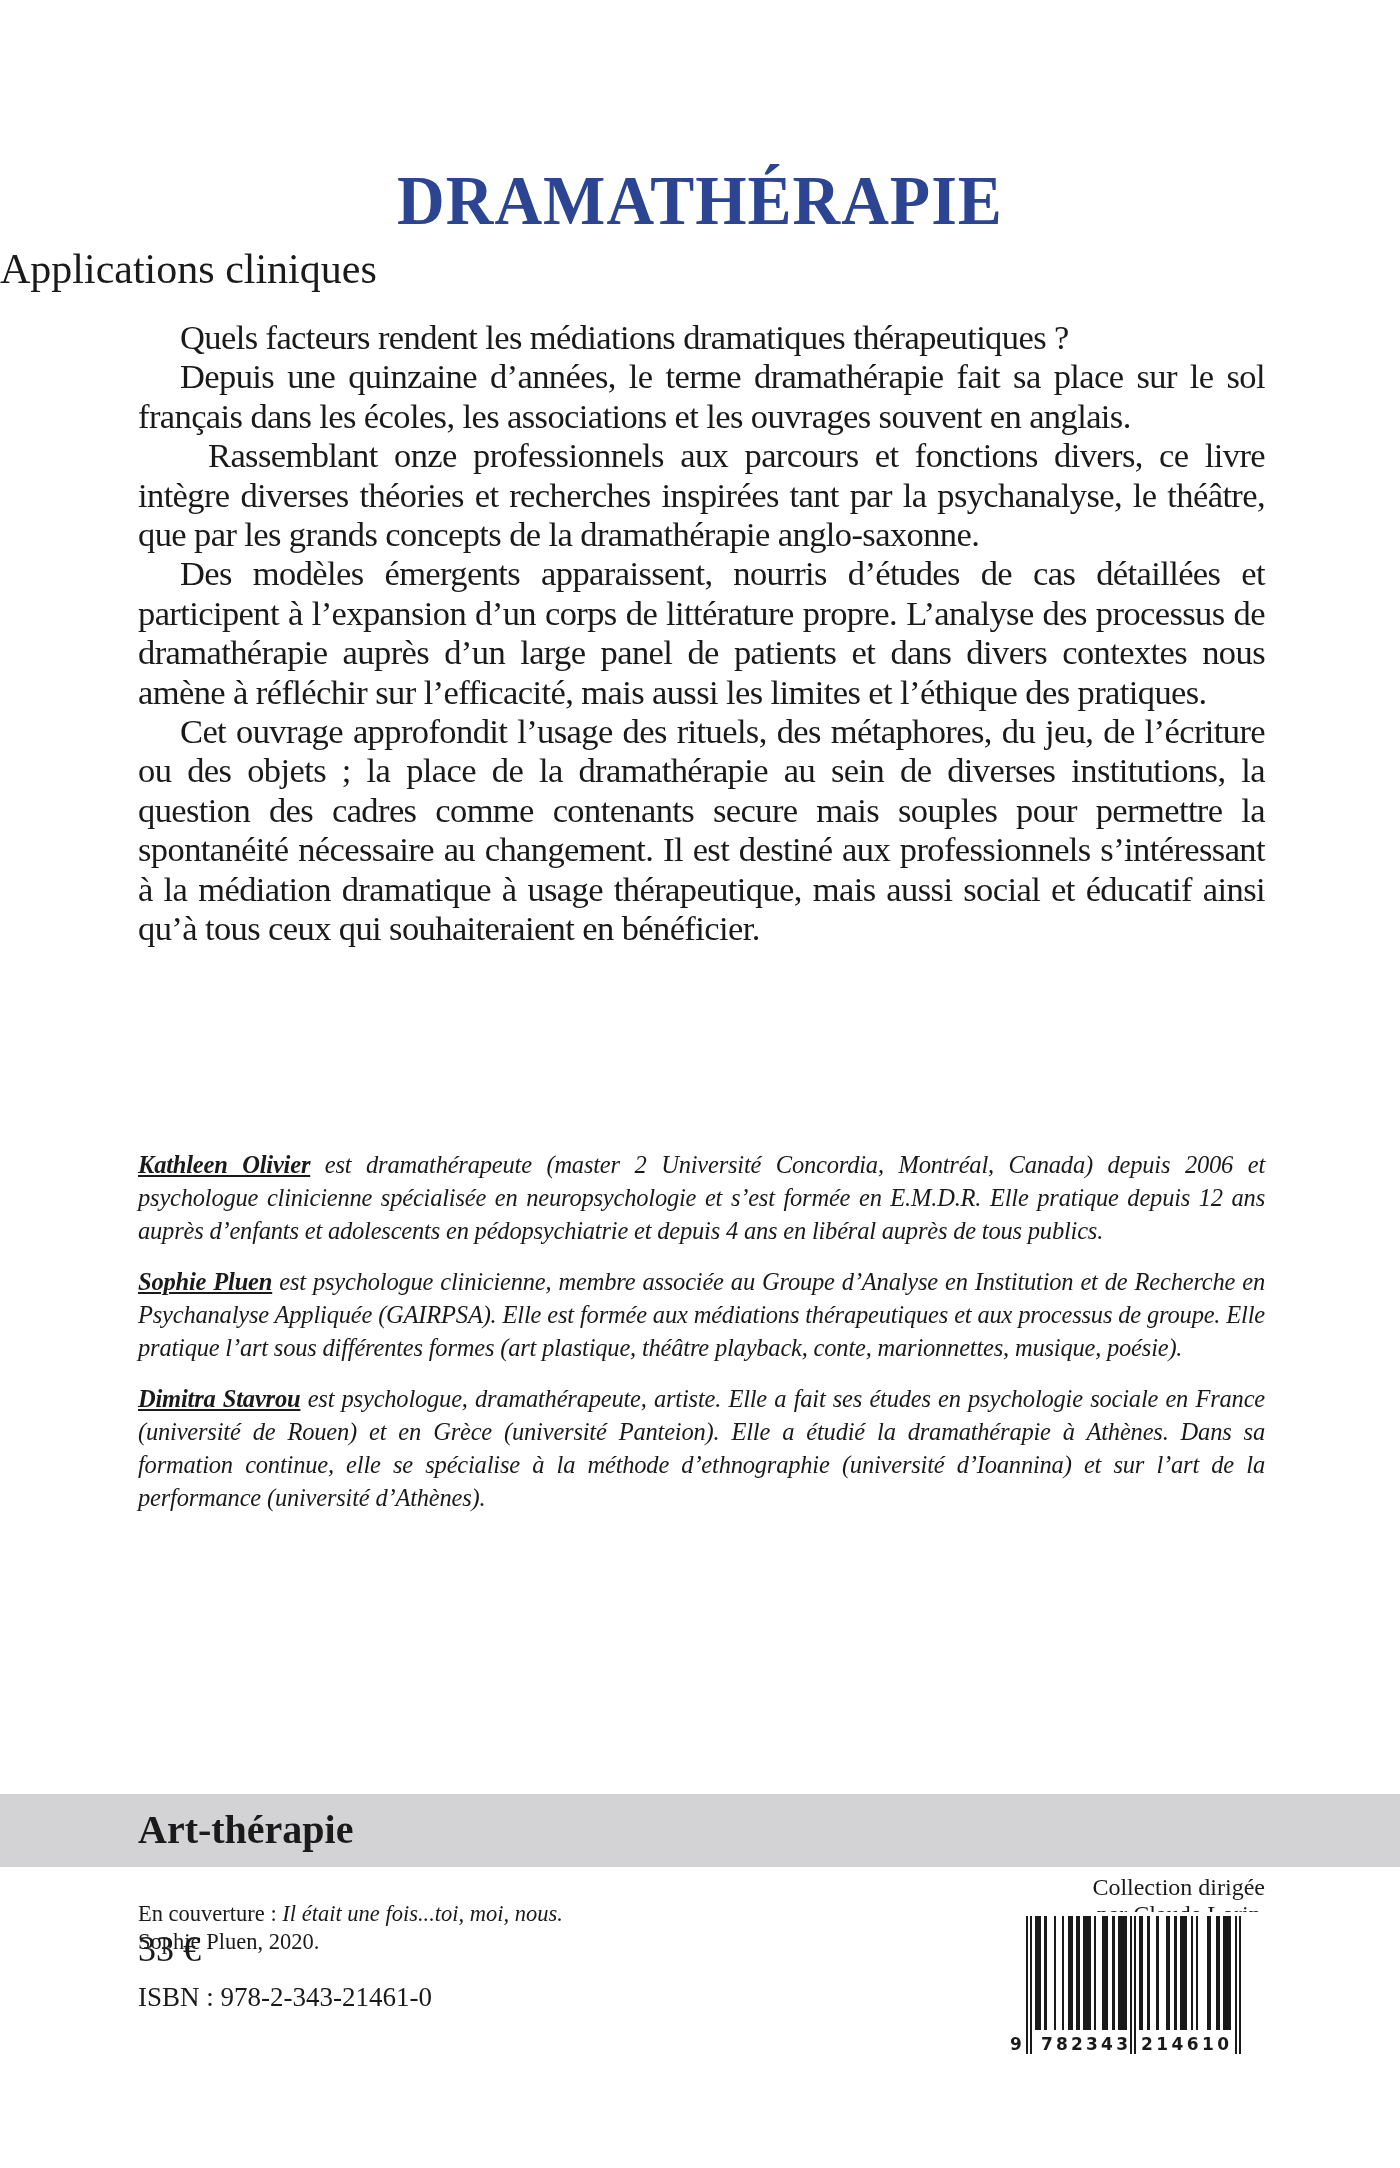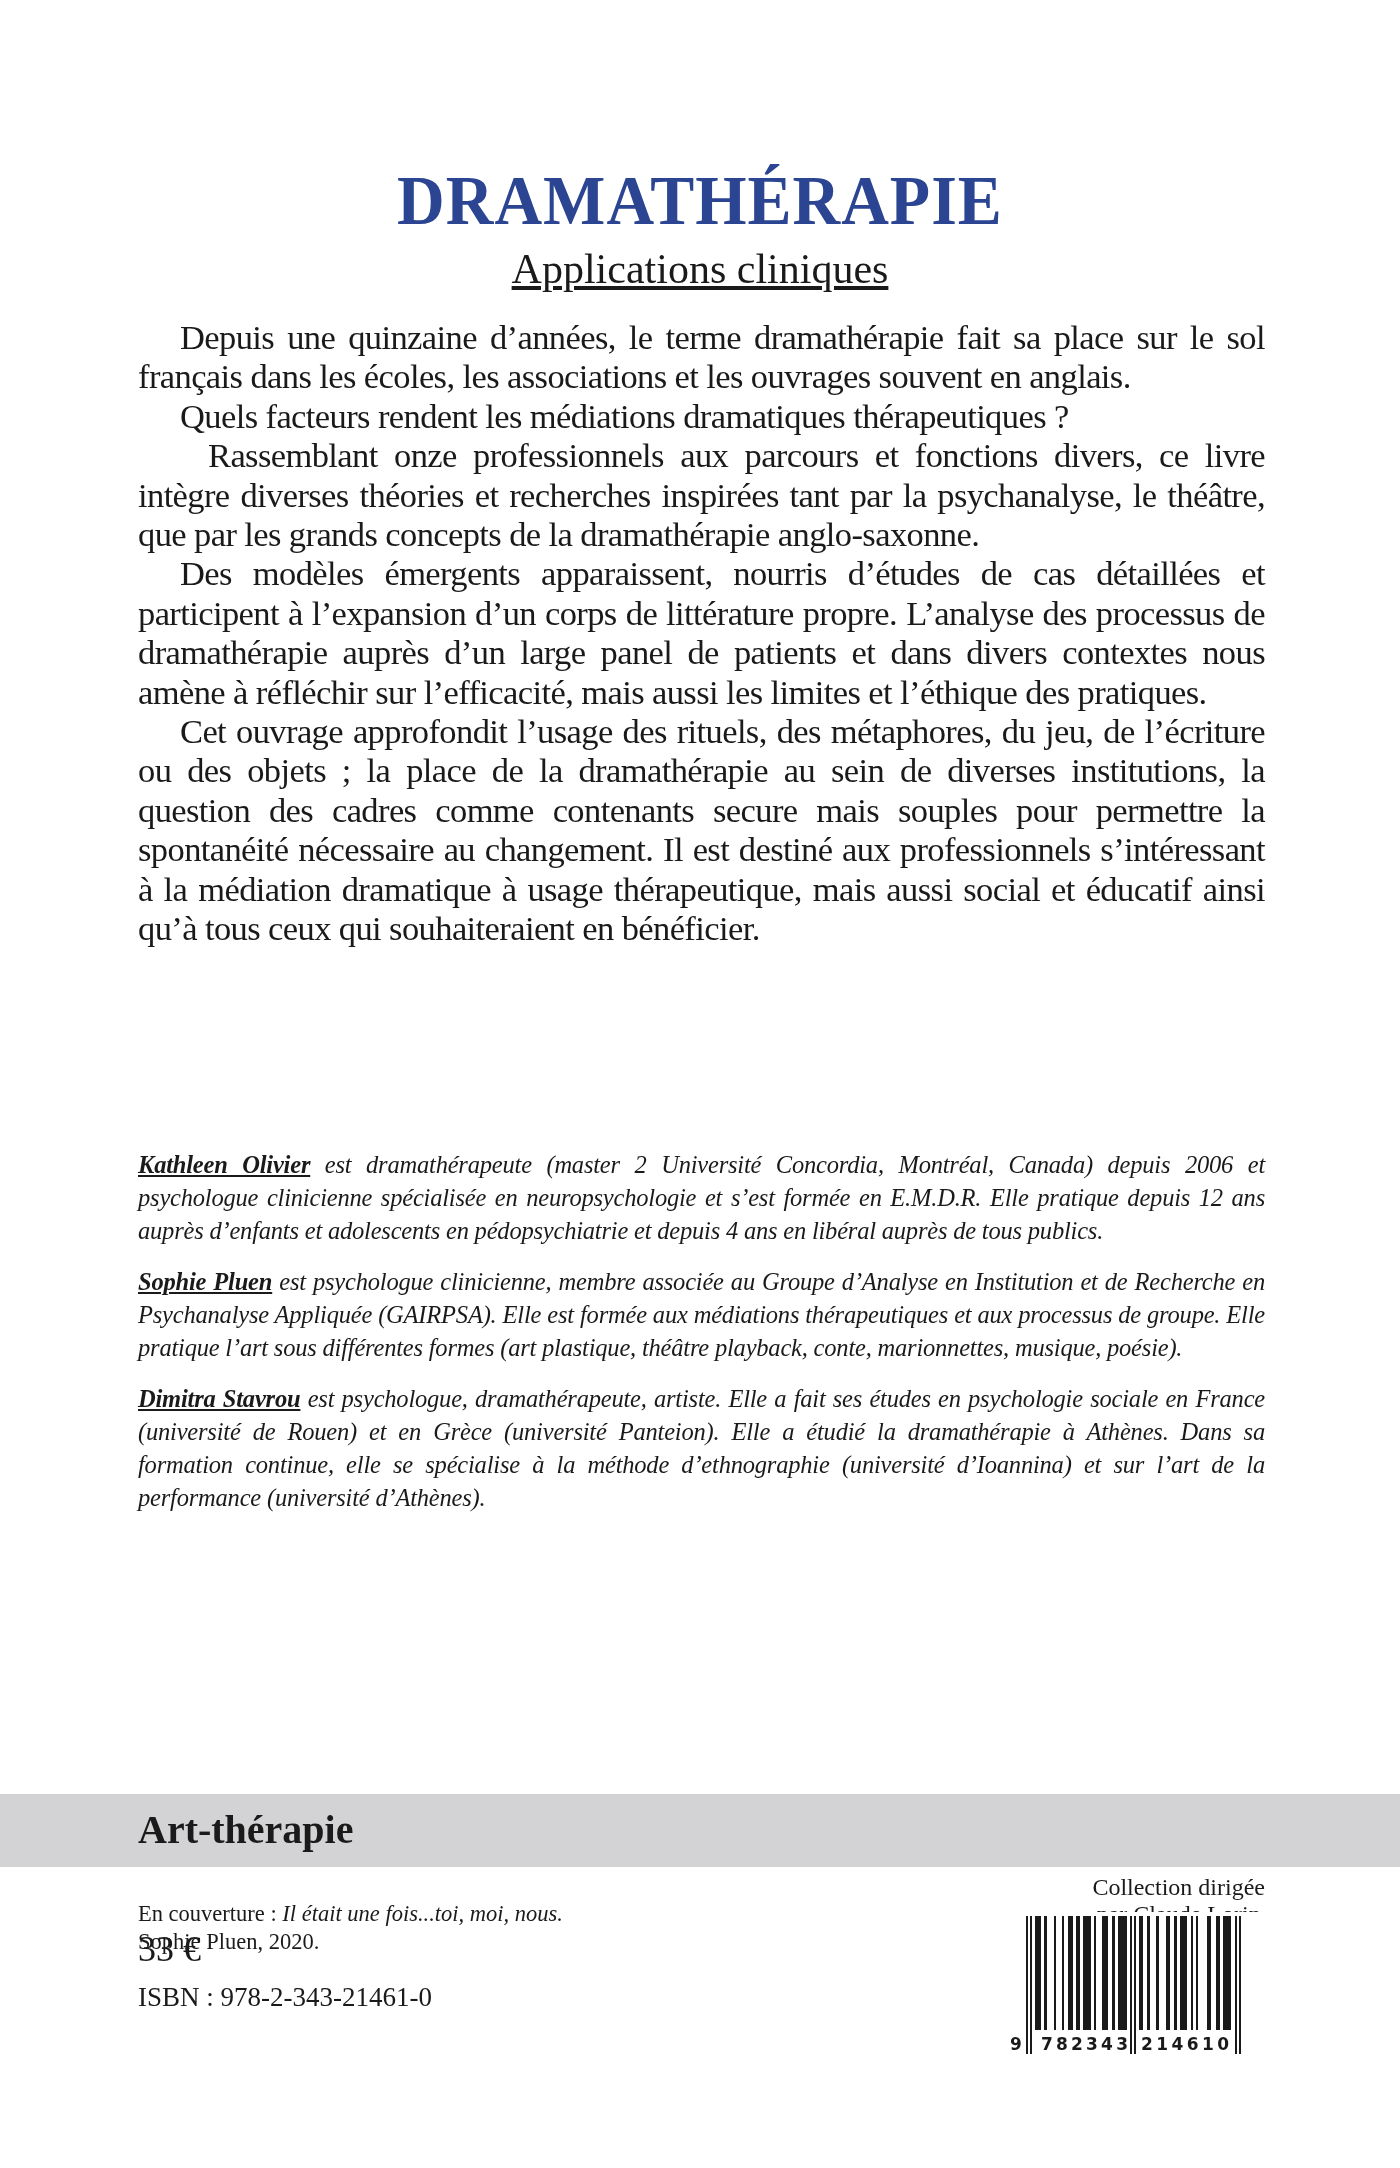--- a/index.html
+++ b/index.html
@@ -1,19 +1,19 @@
 <!DOCTYPE html>
 <html><head>
 <meta charset="utf-8">
 <style>
   html, body { margin: 0; padding: 0; background: #ffffff; }
   body { width: 1400px; height: 2168px; position: relative; overflow: hidden; color: #1a1a1a; }
   .serif { font-family: "Liberation Serif", "DejaVu Serif", serif; }
   #title { position: absolute; left: 0; width: 1400px; top: 168px; text-align: center; font-size: 66px; font-weight: bold; color: #2b4593; letter-spacing: 1px; line-height: 1; transform: scaleY(1.05); }
-  #subtitle { position: absolute; left: 0; width: 1400px; top: 248px; text-align: center; font-size: 42px; line-height: 1; text-decoration: underline; }
+  #subtitle { position: absolute; left: 0; width: 1400px; top: 248px; font-size: 42px; line-height: 1; }
   #body { position: absolute; left: 138px; width: 1127px; top: 318px; font-size: 34.5px; line-height: 39.4px; text-align: justify; letter-spacing: -0.6px; }
   #body p { margin: 0; text-indent: 42px; }
   #authors { position: absolute; left: 138px; width: 1127px; top: 1148px; font-size: 24.5px; line-height: 33px; font-style: italic; text-align: justify; letter-spacing: -0.2px; }
   #authors p { margin: 0 0 18px 0; }
   #authors b { font-weight: bold; text-decoration: underline; }
   #band { position: absolute; left: 0; top: 1794px; width: 1400px; height: 73px; background: #d3d3d5; }
   #series { position: absolute; left: 138px; top: 1810px; font-size: 40px; font-weight: bold; line-height: 1; }
   #collection { position: absolute; right: 135px; top: 1874px; font-size: 24px; line-height: 27px; text-align: center; }
   #cover { position: absolute; left: 138px; top: 1900px; font-size: 22.5px; line-height: 28px; }
   #cover i { font-style: italic; }
@@ -21,22 +21,22 @@
   #price { position: absolute; left: 138px; top: 1931px; font-size: 36px; line-height: 1; }
   #barcode { position: absolute; left: 1008px; top: 1912px; width: 260px; height: 150px; }
 </style>
 </head>
 <body>
 
 <div id="title" class="serif">DRAMATHÉRAPIE</div>
 <div id="subtitle" class="serif">Applications cliniques</div>
 
 <div id="body" class="serif">
+  <p>Quels facteurs rendent les médiations dramatiques thérapeutiques ?</p>
   <p>Depuis une quinzaine d’années, le terme dramathérapie fait sa place sur le sol français dans les écoles, les associations et les ouvrages souvent en anglais.</p>
-  <p>Quels facteurs rendent les médiations dramatiques thérapeutiques ?</p>
   <p style="text-indent:70px">Rassemblant onze professionnels aux parcours et fonctions divers, ce livre intègre diverses théories et recherches inspirées tant par la psychanalyse, le théâtre, que par les grands concepts de la dramathérapie anglo-saxonne.</p>
   <p>Des modèles émergents apparaissent, nourris d’études de cas détaillées et participent à l’expansion d’un corps de littérature propre. L’analyse des processus de dramathérapie auprès d’un large panel de patients et dans divers contextes nous amène à réfléchir sur l’efficacité, mais aussi les limites et l’éthique des pratiques.</p>
   <p>Cet ouvrage approfondit l’usage des rituels, des métaphores, du jeu, de l’écriture ou des objets ; la place de la dramathérapie au sein de diverses institutions, la question des cadres comme contenants secure mais souples pour permettre la spontanéité nécessaire au changement. Il est destiné aux professionnels s’intéressant à la médiation dramatique à usage thérapeutique, mais aussi social et éducatif ainsi qu’à tous ceux qui souhaiteraient en bénéficier.</p>
 </div>
 
 <div id="authors" class="serif">
   <p><b>Kathleen Olivier</b><span> est dramathérapeute (master 2 Université Concordia, Montréal, Canada) depuis 2006 et psychologue clinicienne spécialisée en neuropsychologie et s’est formée en E.M.D.R. Elle pratique depuis 12 ans auprès d’enfants et adolescents en pédopsychiatrie et depuis 4 ans en libéral auprès de tous publics.</span></p>
   <p><b>Sophie Pluen</b><span> est psychologue clinicienne, membre associée au Groupe d’Analyse en Institution et de Recherche en Psychanalyse Appliquée (GAIRPSA). Elle est formée aux médiations thérapeutiques et aux processus de groupe. Elle pratique l’art sous différentes formes (art plastique, théâtre playback, conte, marionnettes, musique, poésie).</span></p>
   <p><b>Dimitra Stavrou</b><span> est psychologue, dramathérapeute, artiste. Elle a fait ses études en psychologie sociale en France (université de Rouen) et en Grèce (université Panteion). Elle a étudié la dramathérapie à Athènes. Dans sa formation continue, elle se spécialise à la méthode d’ethnographie (université d’Ioannina) et sur l’art de la performance (université d’Athènes).</span></p>
 </div>

